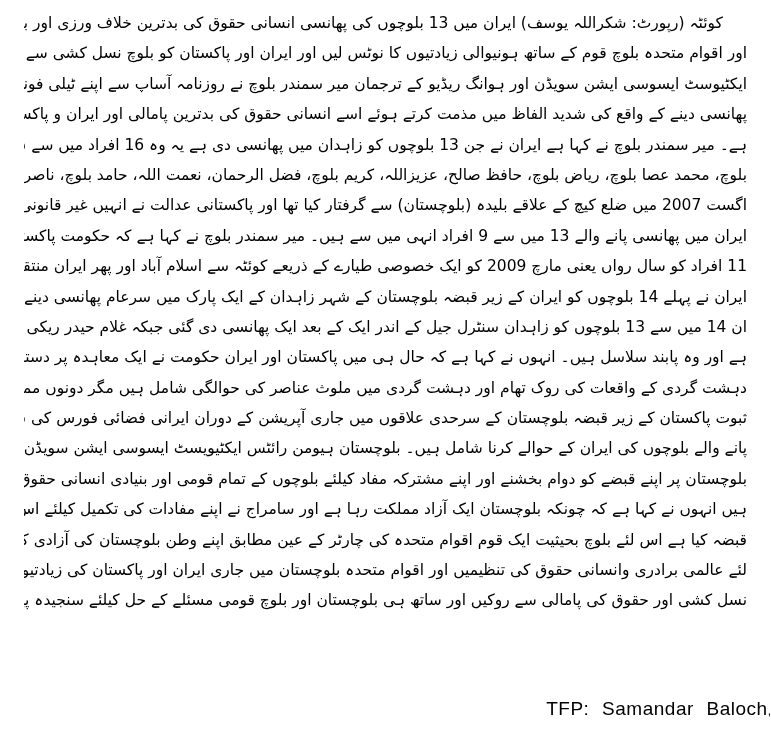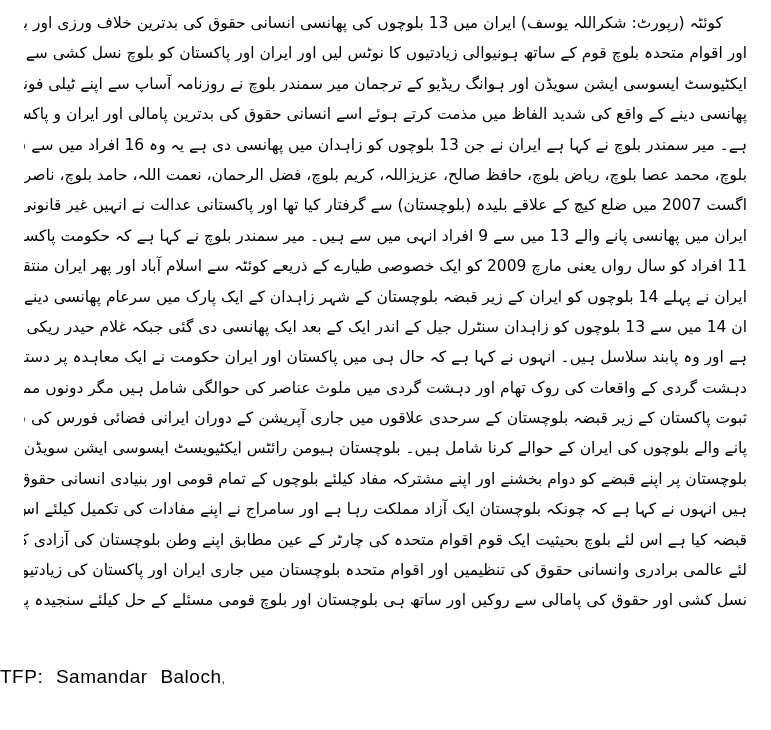--- a/index.html
+++ b/index.html
@@ -39,24 +39,24 @@
     padding-right: 24px;
   }
   
   .article-line.last-line {
     text-align: left;
     text-align-last: left;
     padding-left: 2px;
   }
   .footer-credit {
     position: absolute;
-    top: 666px;
+    top: 698px;
     left: 0;
     width: 771px;
-    text-align: left;
+    text-align: right;
     direction: ltr;
     font-family: "Liberation Sans", sans-serif;
     font-size: 19px;
     font-weight: 500;
     letter-spacing: 0.5px;
     word-spacing: 7px;
     color: #000000;
   }
   .footer-credit .trailing-mark {
     font-size: 12px;

